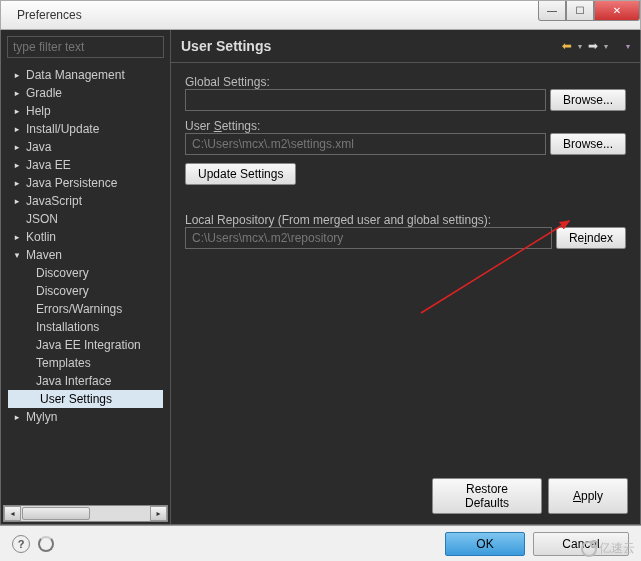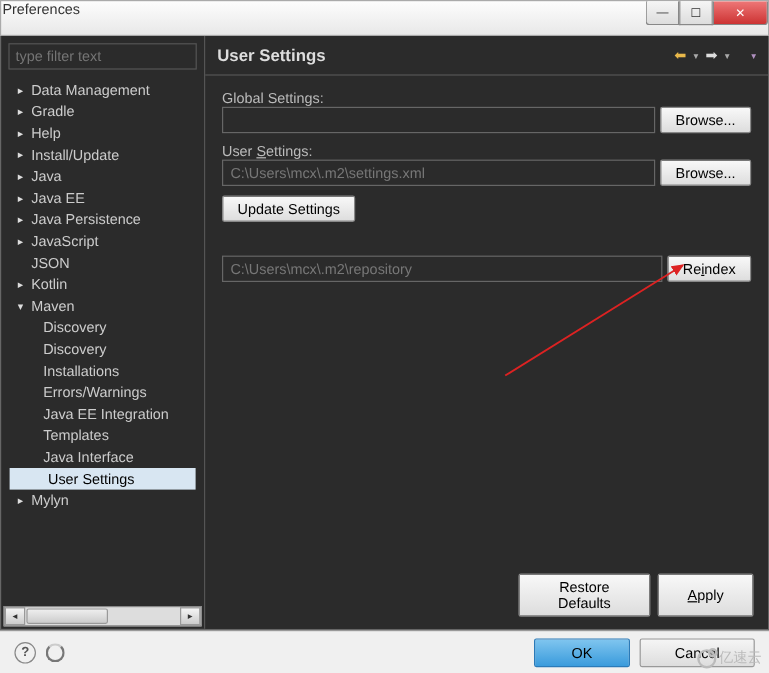--- a/index.html
+++ b/index.html
@@ -1,19 +1,19 @@
 <!DOCTYPE html>
 <html><head>
 <meta charset="utf-8">
 <style>
 *{box-sizing:border-box;margin:0;padding:0;font-family:"Segoe UI",Tahoma,sans-serif;font-size:12px}
 body{width:641px;height:561px;background:#fff;overflow:hidden;position:relative}
 
 
-.titlebar{height:30px;background:linear-gradient(#fdfdfd,#e8e8e8);border:1px solid #aaa;display:flex;padding-left:1px;position:relative}
+.titlebar{height:30px;background:linear-gradient(#fdfdfd,#e8e8e8);border:1px solid #aaa;display:flex;align-items:center;padding-left:16px;position:relative}
 .titlebar .title{color:#333}
 .titlebar .winbtns{position:absolute;right:0;top:0;display:flex;height:20px}
 .winbtn{width:28px;height:20px;border:1px solid #888;border-top:none;display:flex;align-items:center;justify-content:center;font-size:10px;background:linear-gradient(#f5f5f5,#ddd);color:#333}
 .winbtn.min{border-radius:0 0 0 3px}
 .winbtn.close{background:linear-gradient(#e77,#c33);color:#fff;border-radius:0 0 3px 0;width:46px}
 
 
 .frame{display:flex;height:495px;background:#2b2b2b;border:1px solid #666;border-top:none}
 
 
@@ -123,24 +123,24 @@
             <span class="togg">▾</span>
             <span>Maven</span>
           </div>
           <div class="item level2">
             <span>Discovery</span>
           </div>
           <div class="item level2">
             <span>Discovery</span>
           </div>
           <div class="item level2">
+            <span>Errors/Warnings</span>
+          </div>
+          <div class="item level2">
             <span>Installations</span>
-          </div>
-          <div class="item level2">
-            <span>Errors/Warnings</span>
           </div>
           <div class="item level2">
             <span>Java EE Integration</span>
           </div>
           <div class="item level2">
             <span>Templates</span>
           </div>
           <div class="item level2">
             <span>Java Interface</span>
           </div>
@@ -187,20 +187,21 @@
       <div class="row">
         <input class="txt" value="C:\Users\mcx\.m2\settings.xml" style="">
         <button class="btn">Browse...</button>
       </div>
       <div class="row">
         <button class="btn">Update Settings</button>
       </div>
 
       <div class="spacer"></div>
 
+      <div class="field-lbl">Local Repository (From merged user and global settings):</div>
       <div class="row">
         <input class="txt" readonly="" value="C:\Users\mcx\.m2\repository" style="">
         <button class="btn">
           <span>Re</span><u>i</u><span>ndex</span>
         </button>
       </div>
 
       <svg class="arrow-line" style="left:240px;top:150px" width="170" height="110">
         <defs>
             <marker id="ah" markerWidth="8" markerHeight="8" refX="6" refY="3" orient="auto">

